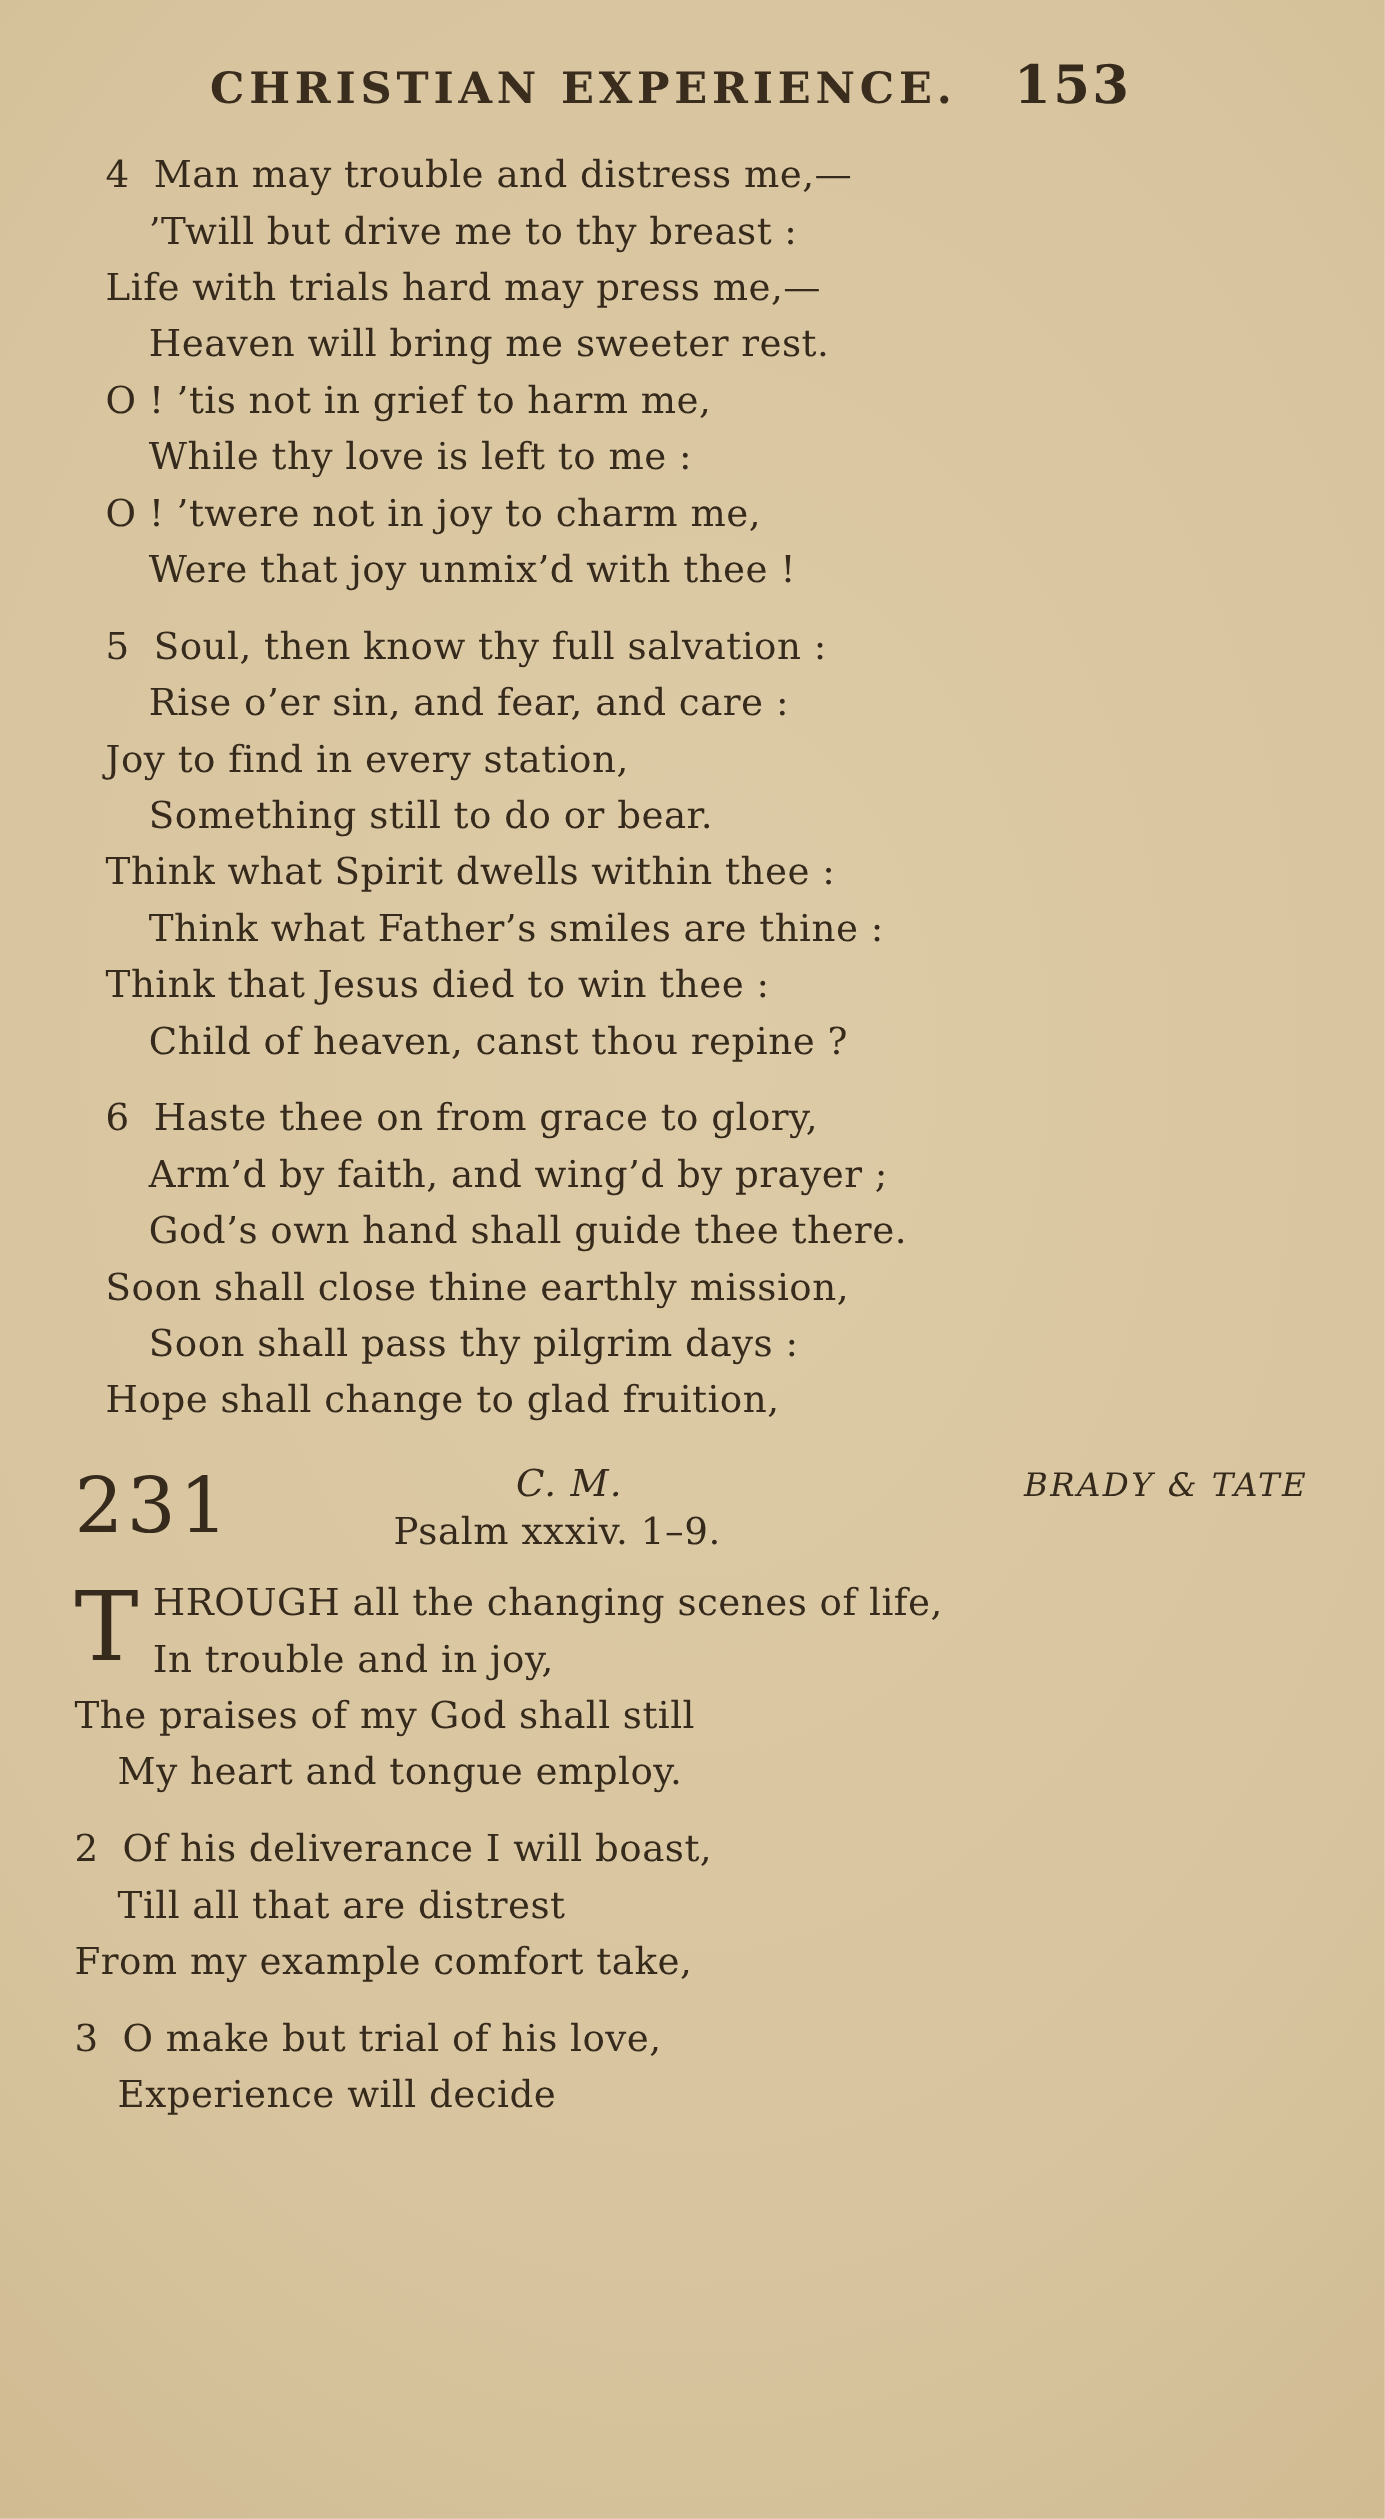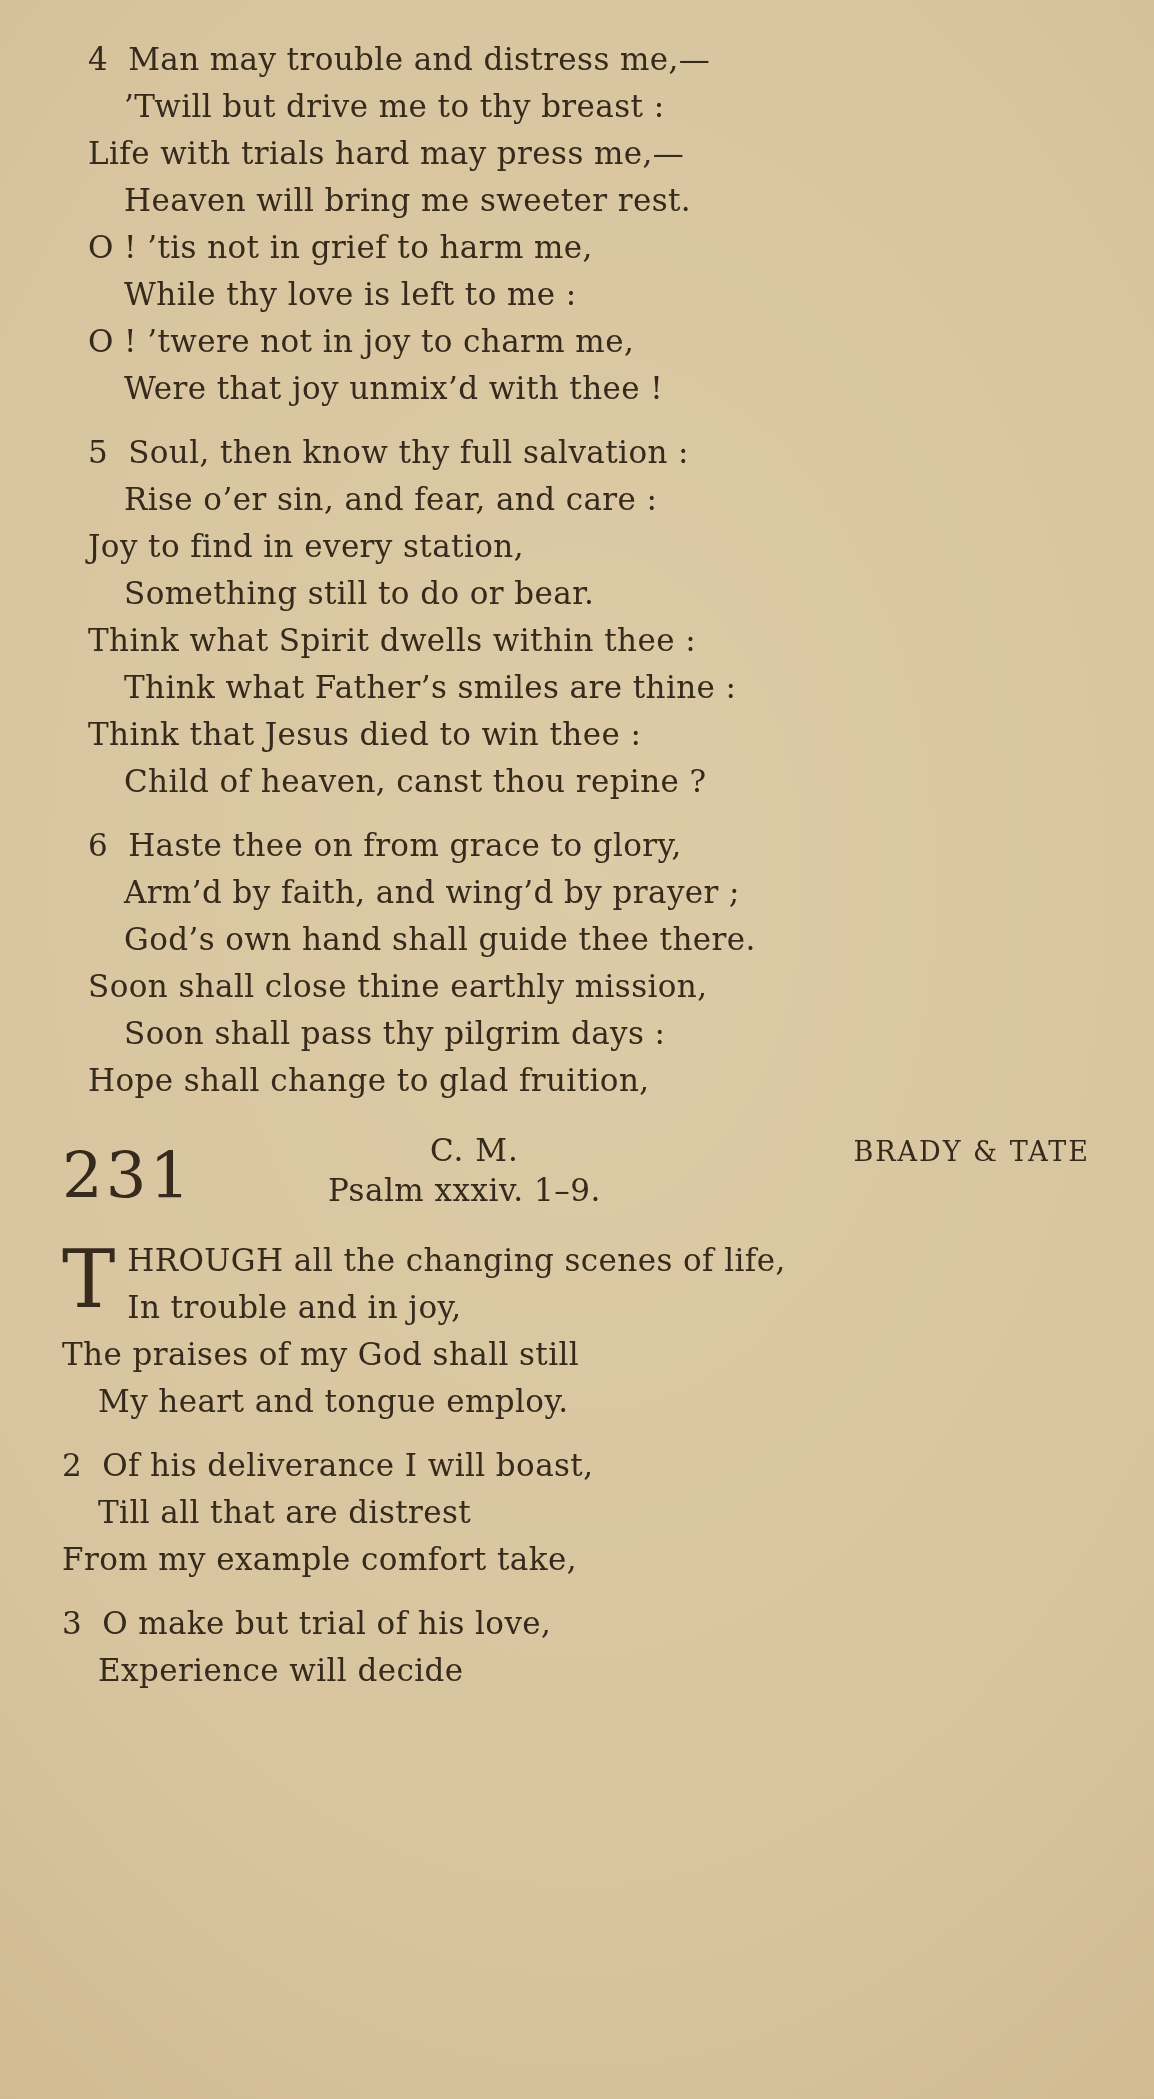--- a/index.html
+++ b/index.html
@@ -57,36 +57,37 @@
     float: left;
     font-size: 80px;
     line-height: 82px;
     padding: 2px 12px 0 0;
     font-weight: normal;
   }
   .verse::after { content: ""; display: block; clear: both; }
   
   .hymn-heading {
     display: flex;
-    align-items: flex-end;
-    margin: 26px 0 29px 0;
+    align-items: center;
+    margin: 26px 0 18px 0;
   }
   .hymn-number {
     font-size: 64px;
     line-height: 64px;
     letter-spacing: 3px;
     width: 150px;
     flex: 0 0 150px;
   }
   .heading-right { flex: 1 1 auto; padding-top: 2px; }
   .heading-row1 {
     display: flex;
     justify-content: space-between;
     align-items: baseline;
     padding: 0 6px 0 218px;
+    font-style: italic;
   }
   .hymn-meter {
     font-size: 31px;
     letter-spacing: 1px;
   }
   .hymn-author {
     font-size: 27px;
     letter-spacing: 2px;
   }
   .heading-row2 {
@@ -96,20 +97,24 @@
   .hymn-scripture {
     font-size: 31px;
     letter-spacing: 0.5px;
   }
 </style>
 </head>
 <body>
 
 <div class="page">
 
+  <header class="page-header">
+    <span class="running-title">CHRISTIAN EXPERIENCE.</span>
+    <span class="page-number">153</span>
+  </header>
 
   <section class="verses continued" id="hymn-prev-verses">
       <div class="verse">
         <div class="line"><span class="verse-num">4</span>Man may trouble and distress me,—</div>
         <div class="line indent">’Twill but drive me to thy breast :</div>
         <div class="line">Life with trials hard may press me,—</div>
         <div class="line indent">Heaven will bring me sweeter rest.</div>
         <div class="line">O ! ’tis not in grief to harm me,</div>
         <div class="line indent">While thy love is left to me :</div>
         <div class="line">O ! ’twere not in joy to charm me,</div>

